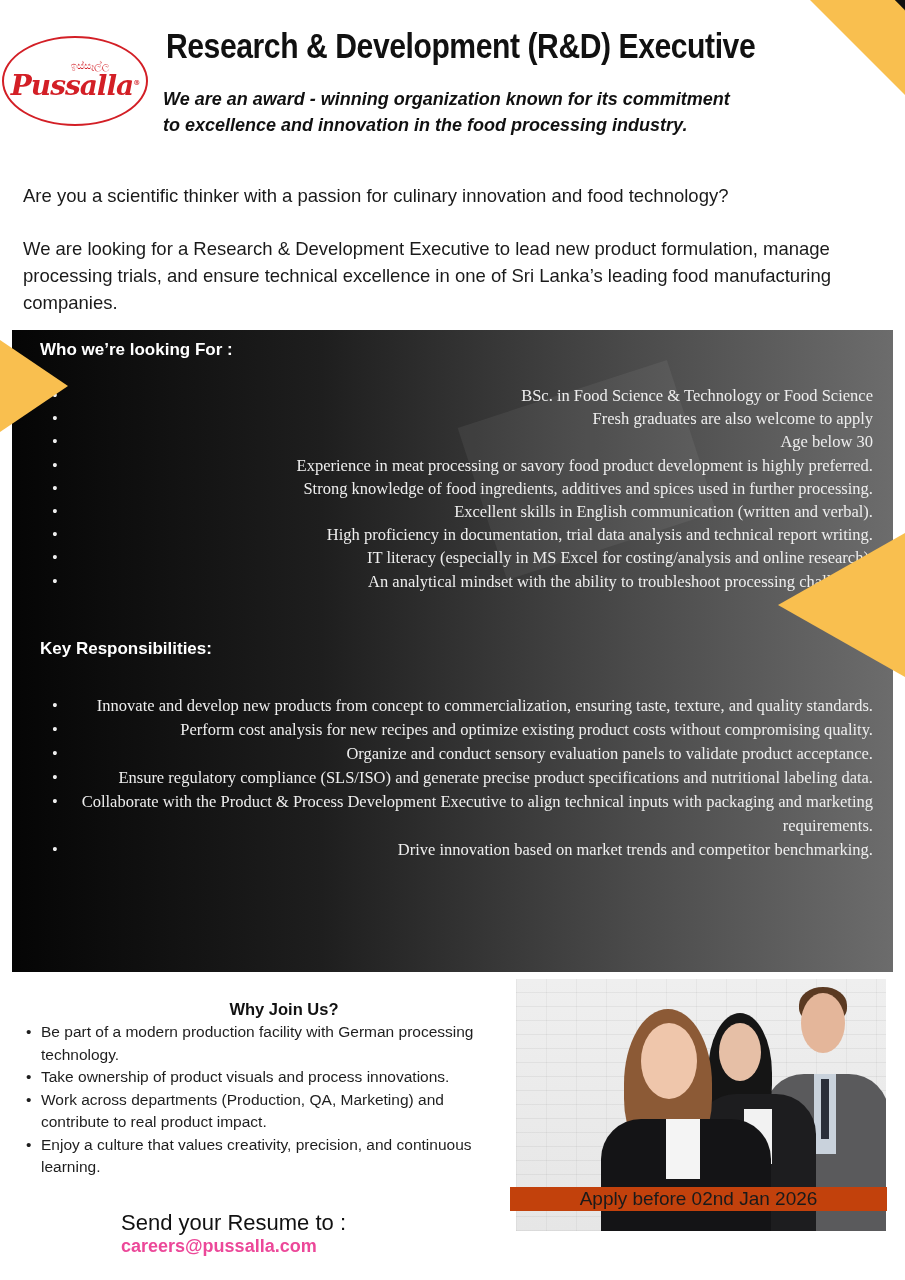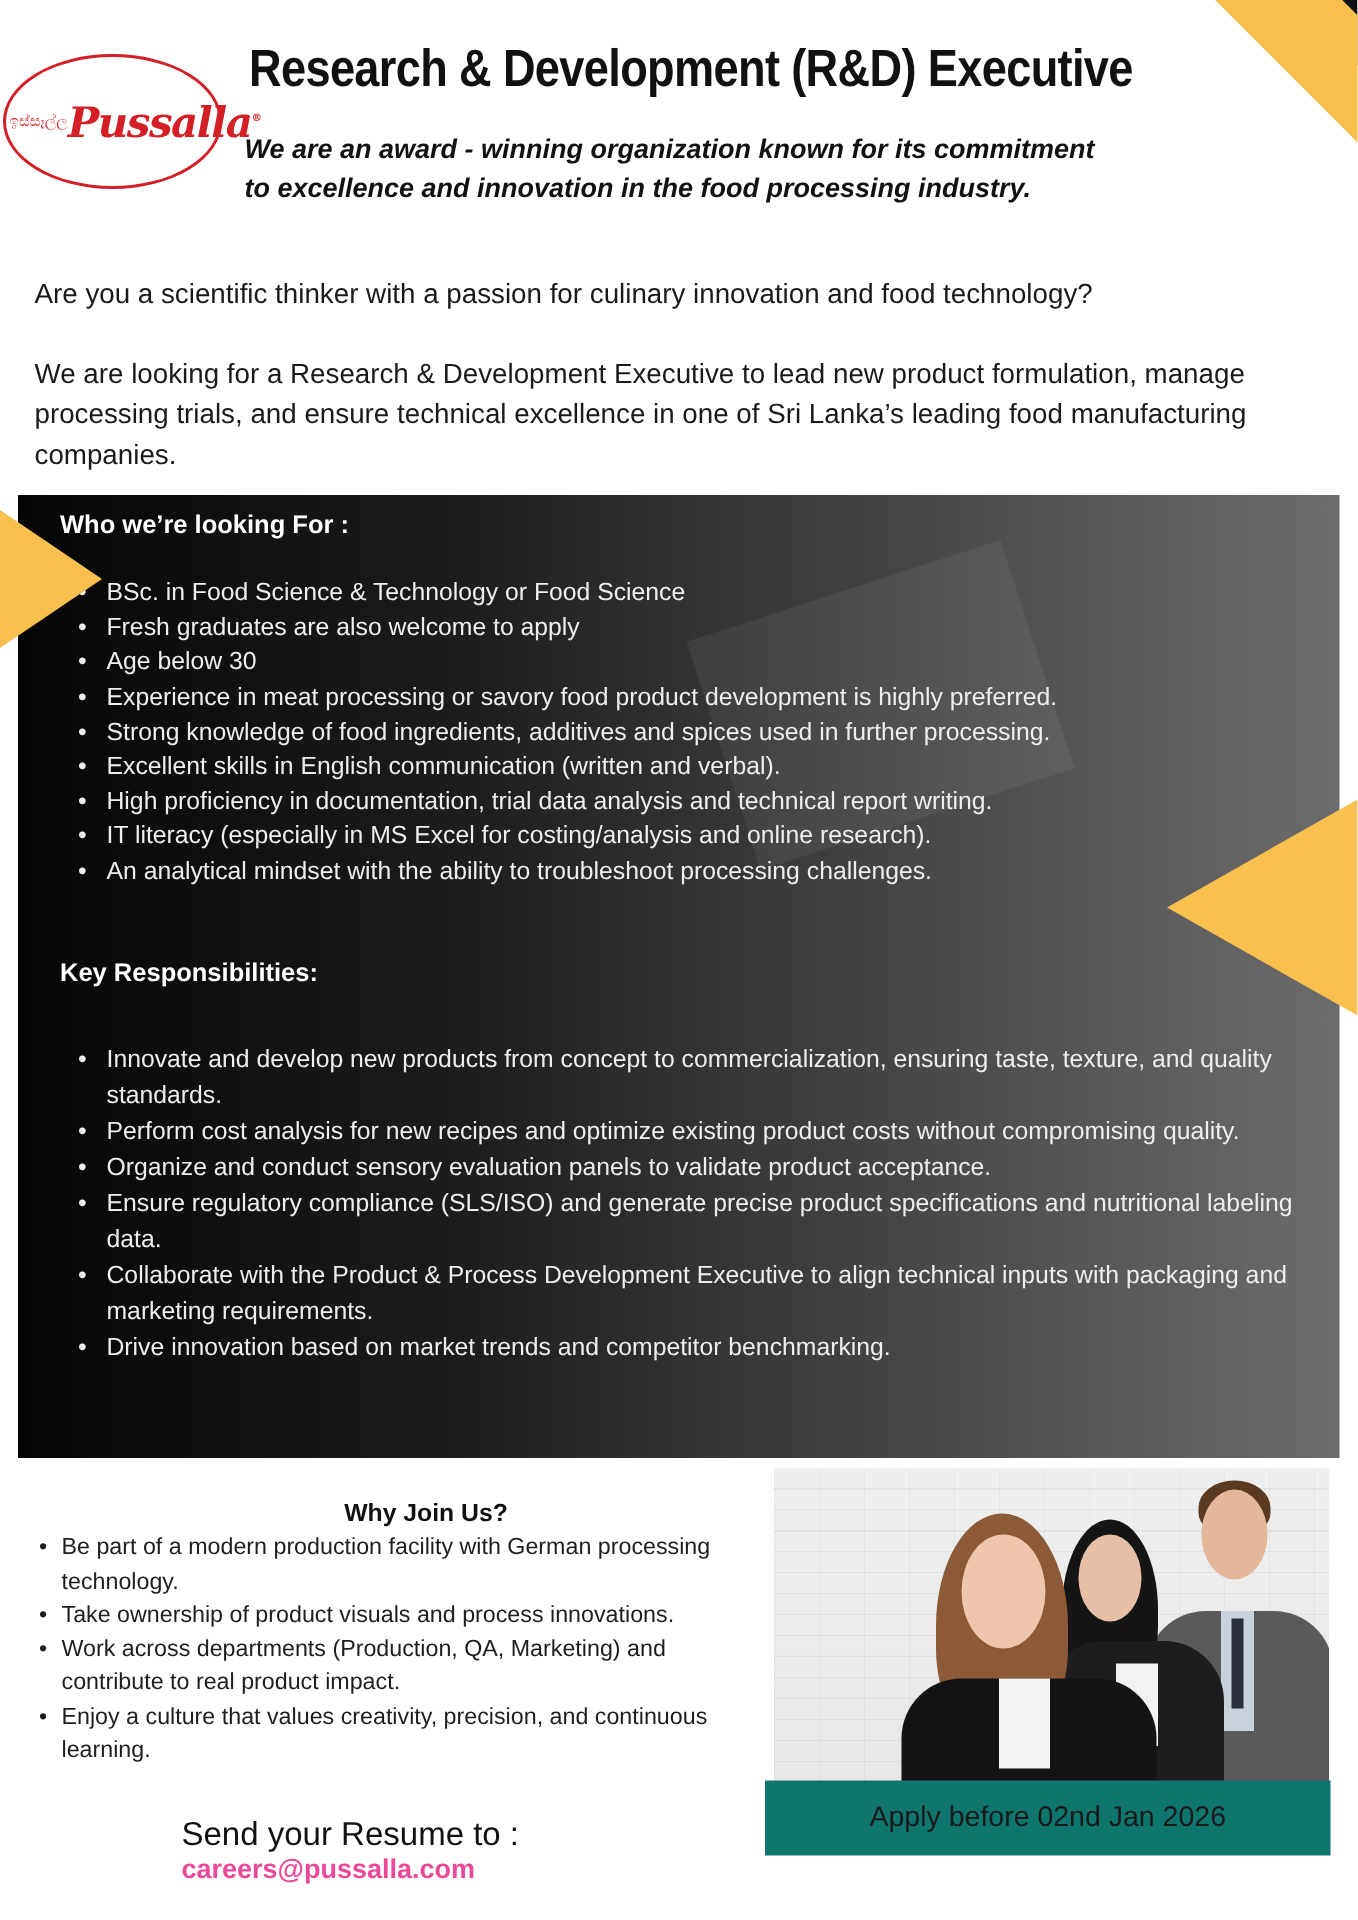--- a/index.html
+++ b/index.html
@@ -42,21 +42,21 @@
       border-right: 127px solid #f9bf4f;
       z-index: 3;
     }
 
     
     .logo {
       position: absolute; left: 2px; top: 36px;
       width: 146px; height: 90px;
       border: 2px solid #d31f26; border-radius: 50%;
       display: flex; align-items: center; justify-content: center;
-      flex-direction: row;
+      flex-direction: column;
     }
     .logo-script {
       font-family: "DejaVu Serif", serif;
       color: #d31f26; font-size: 10px; line-height: 10px; margin-bottom: -2px; margin-left: 30px;
     }
     .logo-text {
       font-family: "DejaVu Serif", serif;
       font-style: italic; font-weight: bold;
       color: #d31f26; font-size: 28px; letter-spacing: -1px;
     }
@@ -95,22 +95,22 @@
       background: rgba(255,255,255,0.06);
       transform: rotate(-18deg);
     }
     .panel-content { position: absolute; left: 28px; top: 10px; right: 20px; color: #f2f2f2; }
     .panel h2 {
       font-family: "Liberation Sans", sans-serif;
       font-weight: bold; font-size: 17px; color: #fff;
     }
     .list {
       list-style: none;
-      font-family: Liberation Sans, sans-serif;
-      font-size: 16.5px; line-height: 23.2px; color: #eeeeee;
+      font-family: Liberation Serif, serif;
+      font-size: 16.5px; line-height: 23.2px; color: #eeeeee; text-align: right;
     }
     .list li { position: relative; padding-left: 31px; }
     .list li::before {
       content: "\2022"; position: absolute; left: 12px; top: 0; color: #eee;
     }
     .list-looking { margin-top: 24px; }
     .h-resp { margin-top: 46px; }
     .list-resp { margin-top: 35px; font-size: 16.5px; line-height: 24px; }
 
     
@@ -141,22 +141,22 @@
       background-image:
         repeating-linear-gradient(0deg, rgba(0,0,0,0.05) 0 1px, transparent 1px 14px),
         repeating-linear-gradient(90deg, rgba(0,0,0,0.04) 0 1px, transparent 1px 30px);
     }
     .person { position: absolute; }
     .p-body { position: absolute; border-radius: 40px 40px 0 0; }
     .p-head { position: absolute; border-radius: 50%; }
     .p-hair { position: absolute; border-radius: 50% 50% 40% 40%; }
 
     .apply {
-      position: absolute; left: 510px; top: 1187px; width: 377px; height: 50px;
-      background: #0f766e;
+      position: absolute; left: 510px; top: 1187px; width: 377px; height: 24px;
+      background: #c2410c;
       display: flex; align-items: center; justify-content: center;
       font-family: "Liberation Sans", sans-serif;
       font-size: 19px; color: #1a1a1a;
     }
   </style>
 </head>
 <body>
 
 <div class="deco deco-tr-black"></div>
 <div class="deco deco-tr-navy"></div>

